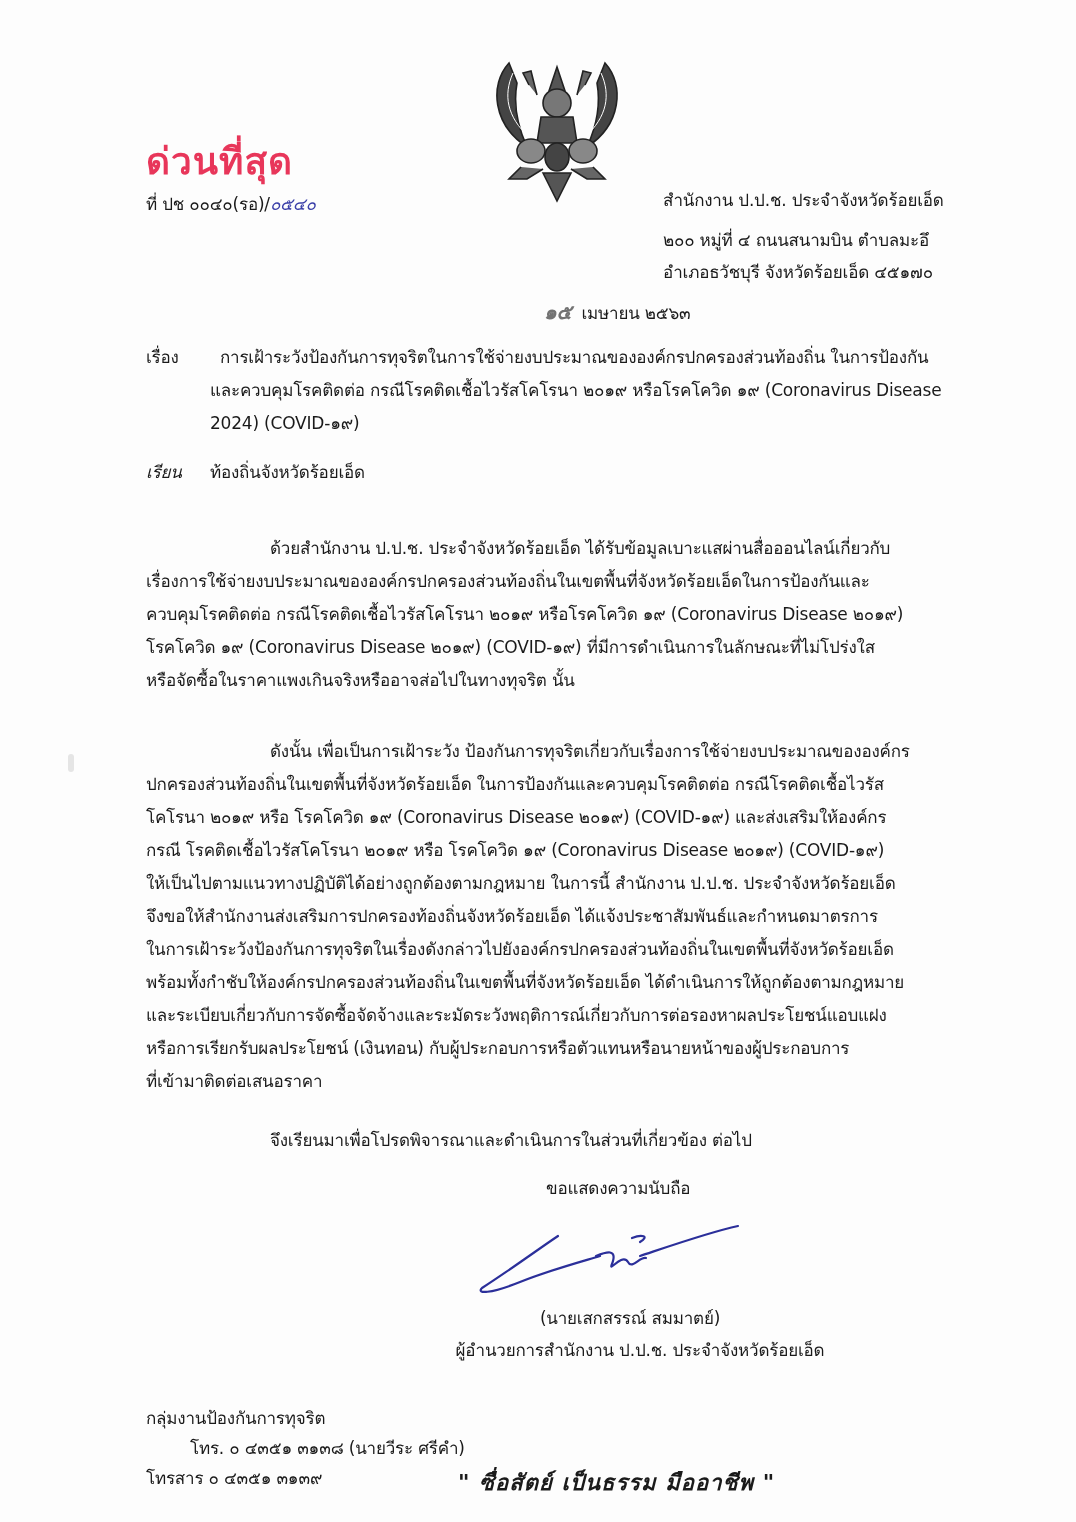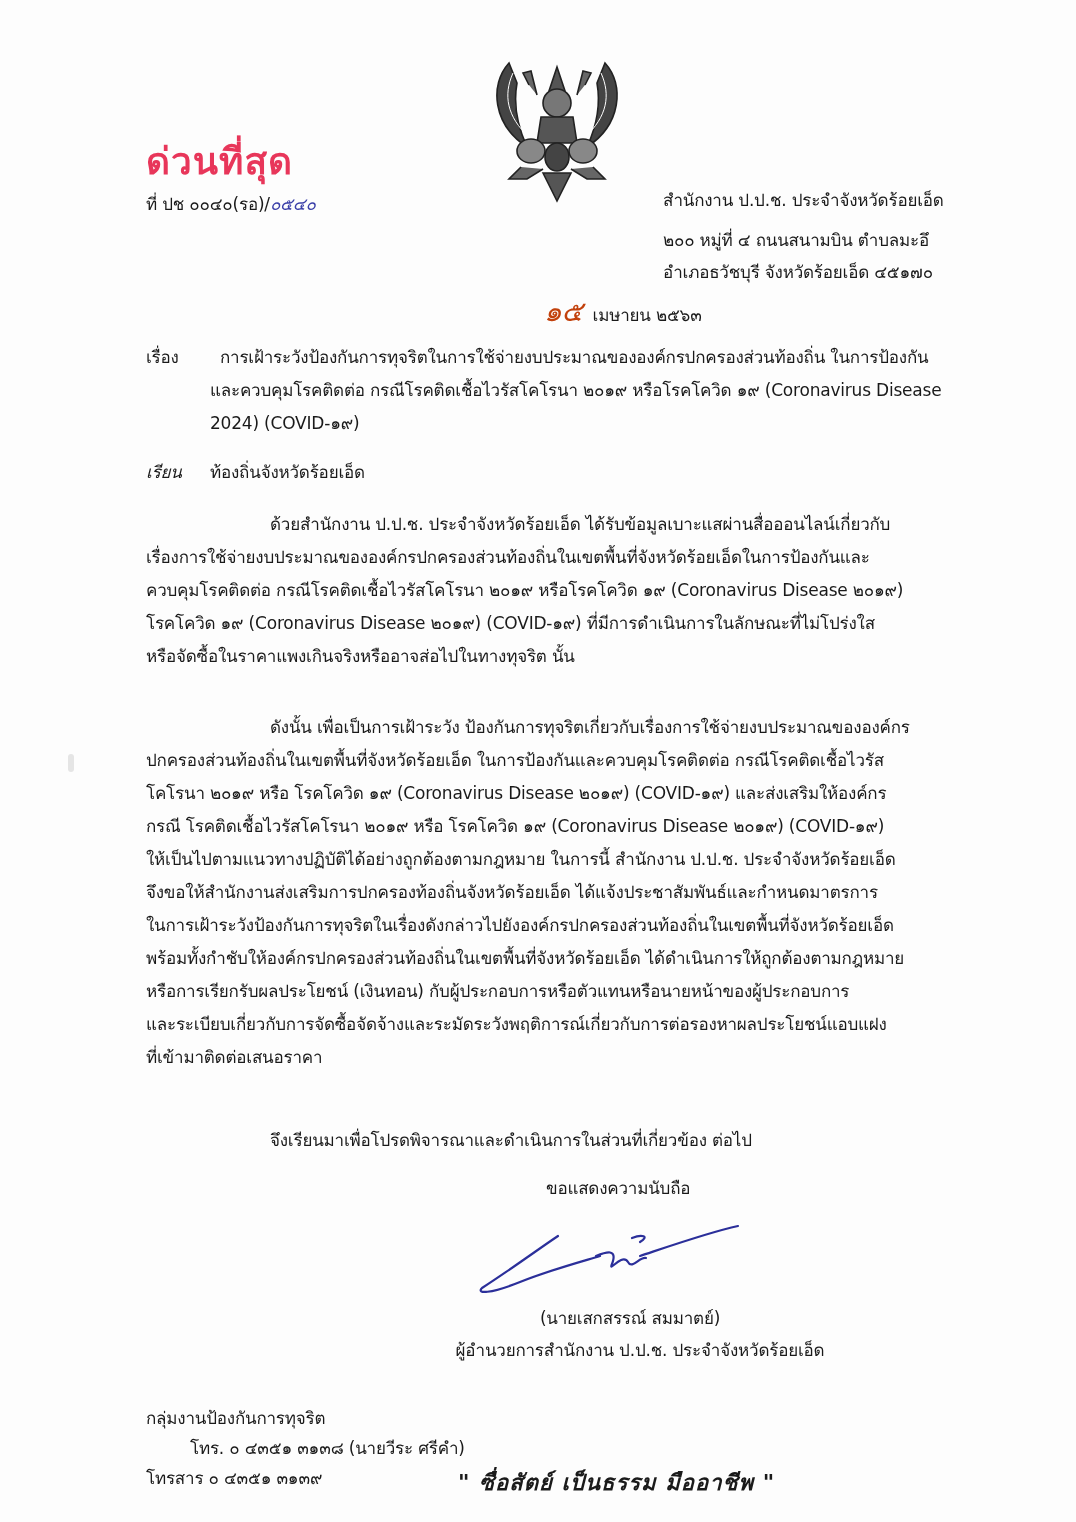--- a/index.html
+++ b/index.html
@@ -10,26 +10,26 @@
   }
   .page { position: absolute; left: 0; top: 0; width: 1076px; height: 1522px; background: #fdfdfd; }
   .abs { position: absolute; white-space: nowrap; }
   .txt { font-size: 17px; line-height: 20px; letter-spacing: -0.2px; }
   .urgent { left: 146px; top: 140px; font-size: 37px; font-weight: bold; color: #e8365a; line-height: 44px; letter-spacing: 1px; }
   .docno { left: 146px; top: 194px; }
   .docno .hand { color: #3a3fa8; font-style: italic; }
   .garuda { left: 487px; top: 55px; width: 140px; height: 150px; }
   .addr { left: 663px; }
   .date { left: 544px; top: 302px; }
-  .date .hand { color: #c2410c; font-style: italic; font-size: 28px; margin-right: 10px; }
+  .date .hand { color: #737373; font-style: italic; font-size: 20px; margin-right: 10px; font-weight: bold; }
   .label { left: 146px; }
   .subj { left: 210px; width: 760px; white-space: normal; line-height: 33px; }
   .para { left: 146px; width: 820px; white-space: normal; line-height: 33px; text-align: justify; }
   .para .line { display: block; white-space: nowrap; }
-  .indent { padding-left: 124px; }
+  .indent { padding-left: 124px; margin-top: 24px; }
   .sigblock { text-align: center; }
   .motto { left: 458px; top: 1465px; font-size: 22px; font-weight: bold; font-style: italic; letter-spacing: 1px; }
   .speck { left: 68px; top: 754px; width: 6px; height: 18px; }
 </style>
 </head>
 <body>
 
 <div class="page">
 
   <div class="abs urgent">ด่วนที่สุด</div>
@@ -96,22 +96,22 @@
 
   <div class="abs txt para" style="top:711px;">
     <span class="line indent">ดังนั้น เพื่อเป็นการเฝ้าระวัง ป้องกันการทุจริตเกี่ยวกับเรื่องการใช้จ่ายงบประมาณขององค์กร</span>
     <span class="line">ปกครองส่วนท้องถิ่นในเขตพื้นที่จังหวัดร้อยเอ็ด ในการป้องกันและควบคุมโรคติดต่อ กรณีโรคติดเชื้อไวรัส</span>
     <span class="line">โคโรนา ๒๐๑๙ หรือ โรคโควิด ๑๙ (Coronavirus Disease   ๒๐๑๙) (COVID-๑๙) และส่งเสริมให้องค์กร</span>
     <span class="line">กรณี โรคติดเชื้อไวรัสโคโรนา ๒๐๑๙ หรือ โรคโควิด ๑๙ (Coronavirus Disease   ๒๐๑๙) (COVID-๑๙)</span>
     <span class="line">ให้เป็นไปตามแนวทางปฏิบัติได้อย่างถูกต้องตามกฎหมาย ในการนี้ สำนักงาน ป.ป.ช. ประจำจังหวัดร้อยเอ็ด</span>
     <span class="line">จึงขอให้สำนักงานส่งเสริมการปกครองท้องถิ่นจังหวัดร้อยเอ็ด ได้แจ้งประชาสัมพันธ์และกำหนดมาตรการ</span>
     <span class="line">ในการเฝ้าระวังป้องกันการทุจริตในเรื่องดังกล่าวไปยังองค์กรปกครองส่วนท้องถิ่นในเขตพื้นที่จังหวัดร้อยเอ็ด</span>
     <span class="line">พร้อมทั้งกำชับให้องค์กรปกครองส่วนท้องถิ่นในเขตพื้นที่จังหวัดร้อยเอ็ด ได้ดำเนินการให้ถูกต้องตามกฎหมาย</span>
+    <span class="line">และระเบียบเกี่ยวกับการจัดซื้อจัดจ้างและระมัดระวังพฤติการณ์เกี่ยวกับการต่อรองหาผลประโยชน์แอบแฝง</span>
     <span class="line">หรือการเรียกรับผลประโยชน์ (เงินทอน) กับผู้ประกอบการหรือตัวแทนหรือนายหน้าของผู้ประกอบการ</span>
-    <span class="line">และระเบียบเกี่ยวกับการจัดซื้อจัดจ้างและระมัดระวังพฤติการณ์เกี่ยวกับการต่อรองหาผลประโยชน์แอบแฝง</span>
     <span class="line">ที่เข้ามาติดต่อเสนอราคา</span>
   </div>
 
   <div class="abs txt" style="left:270px; top:1130px;">จึงเรียนมาเพื่อโปรดพิจารณาและดำเนินการในส่วนที่เกี่ยวข้อง ต่อไป</div>
 
   <div class="abs txt" style="left:546px; top:1178px;">ขอแสดงความนับถือ</div>
 
   <div class="abs" style="left:350px; top:1222px; width:420px; height:80px;">
     <svg width="420" height="80" viewBox="0 0 420 80" xmlns="http://www.w3.org/2000/svg">
       <g fill="none" stroke="#2b2f9a" stroke-width="2.2" stroke-linecap="round">

